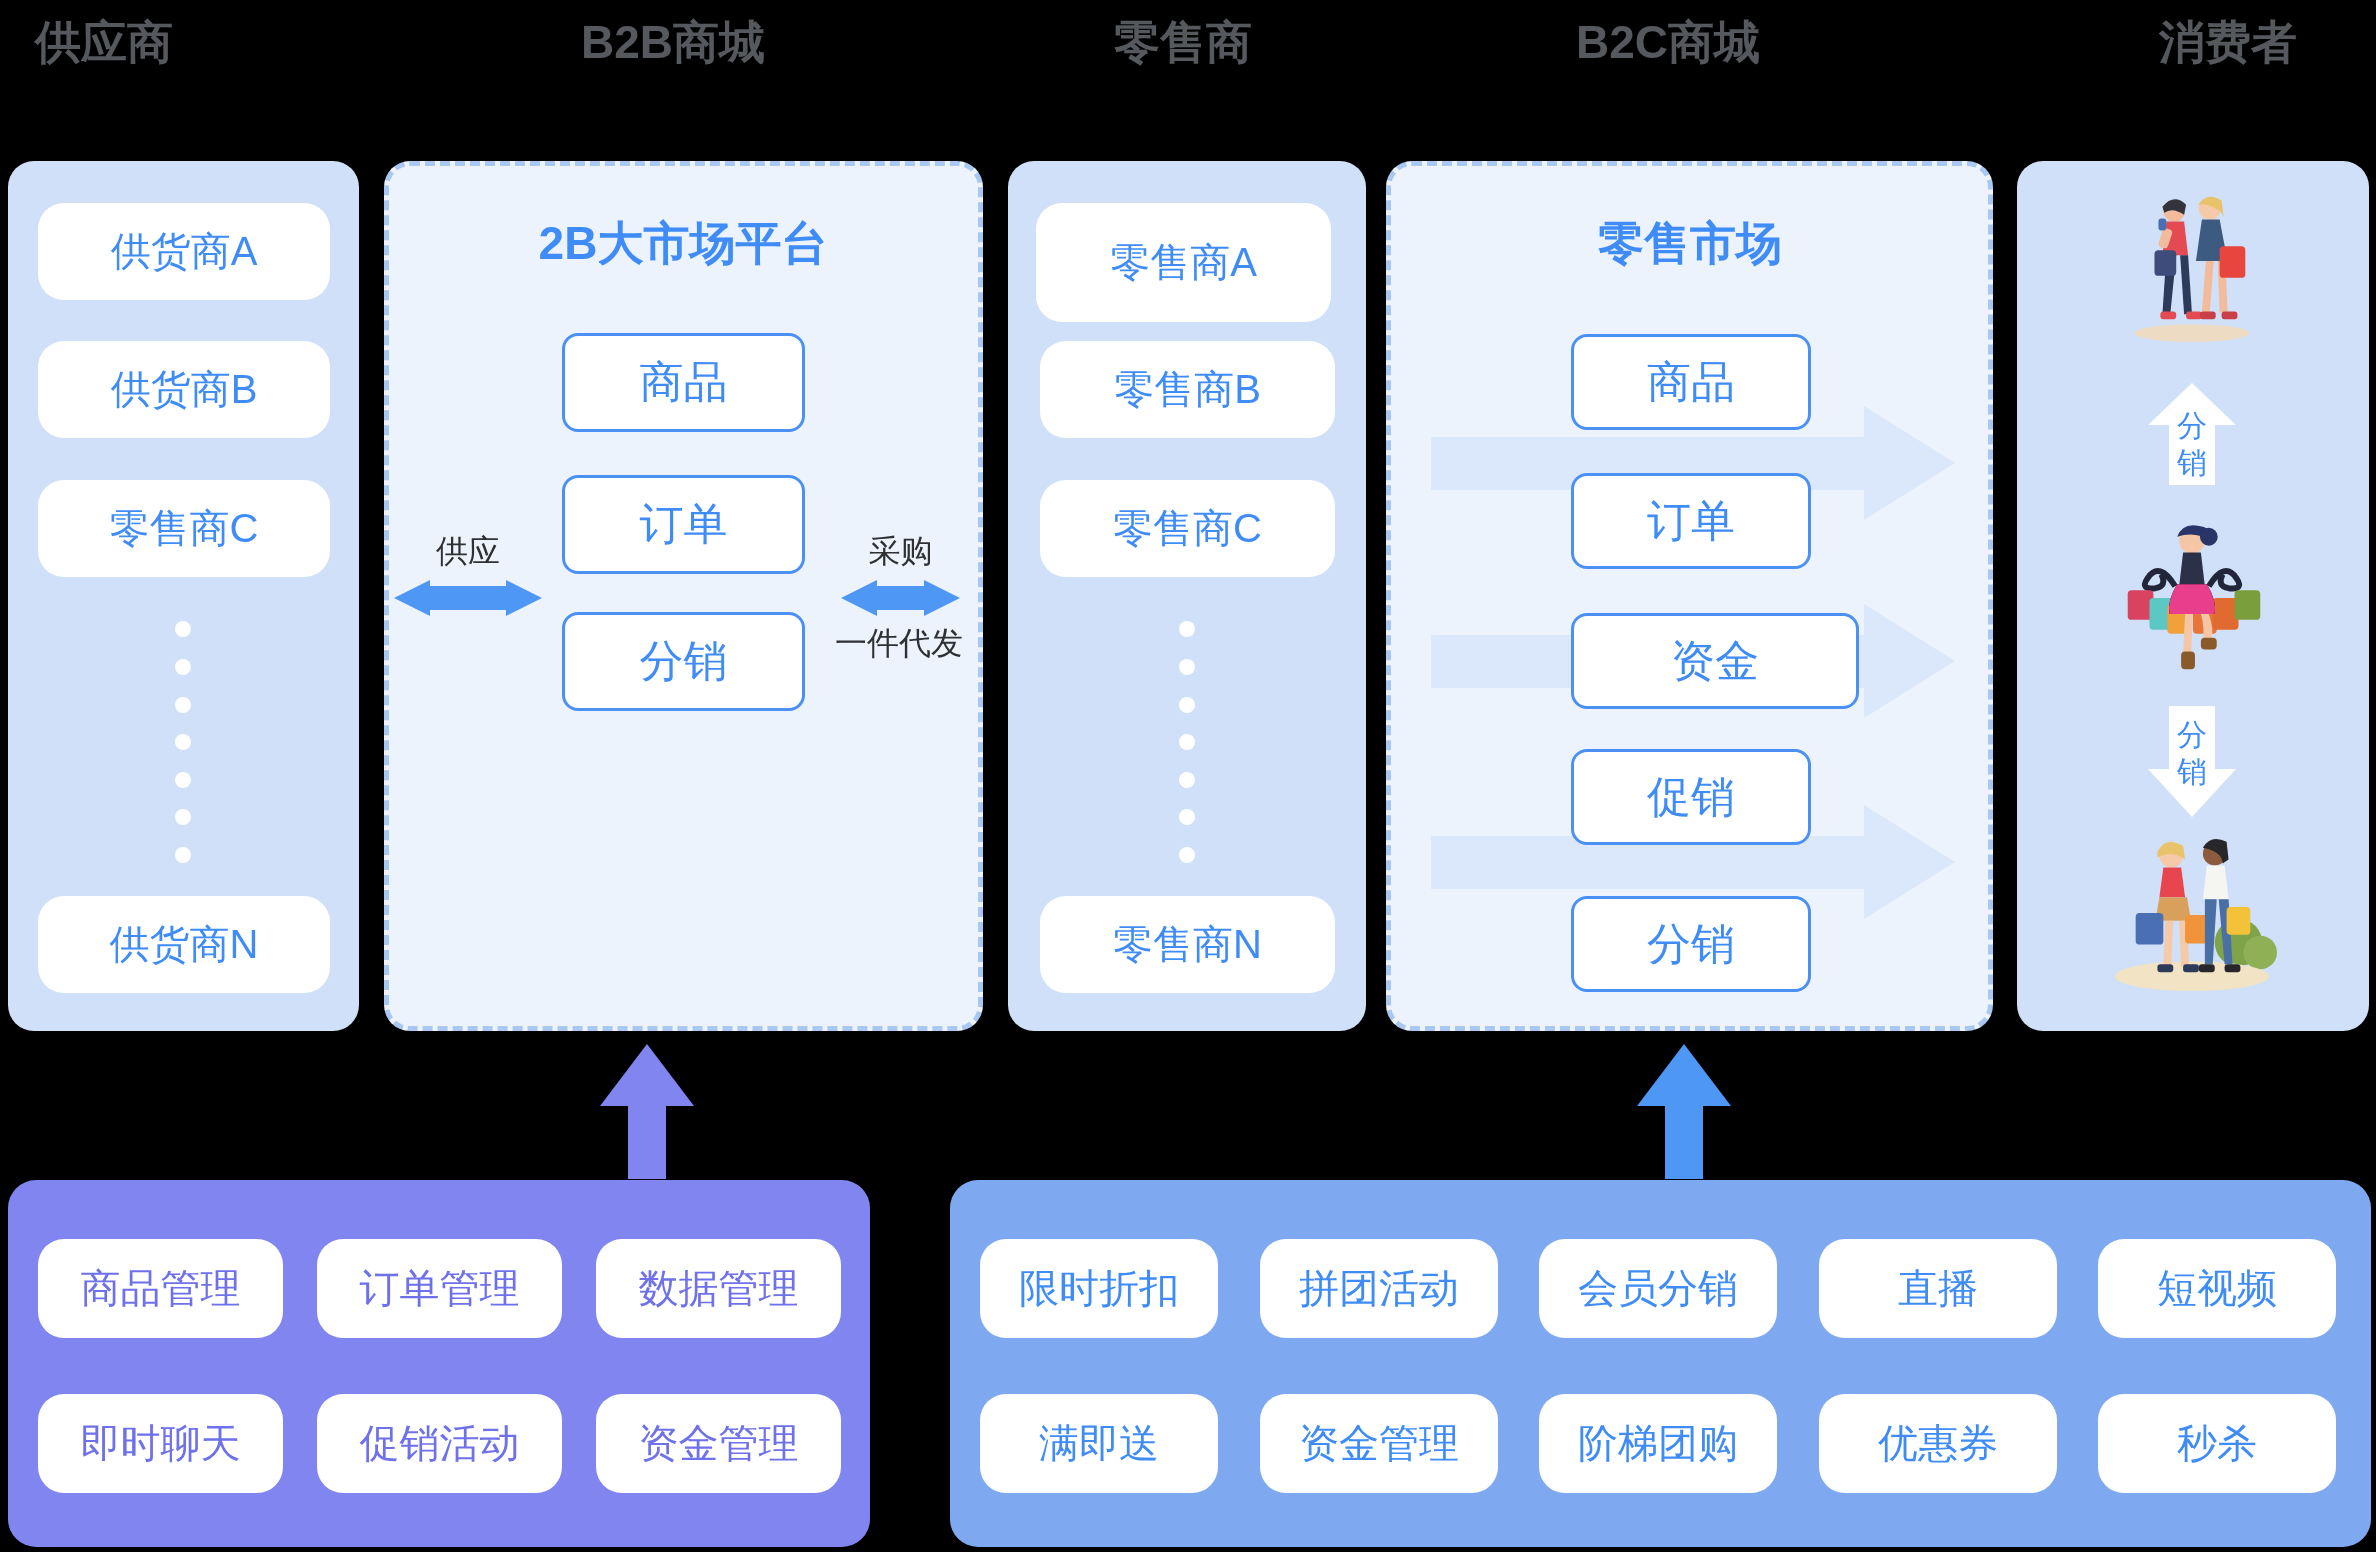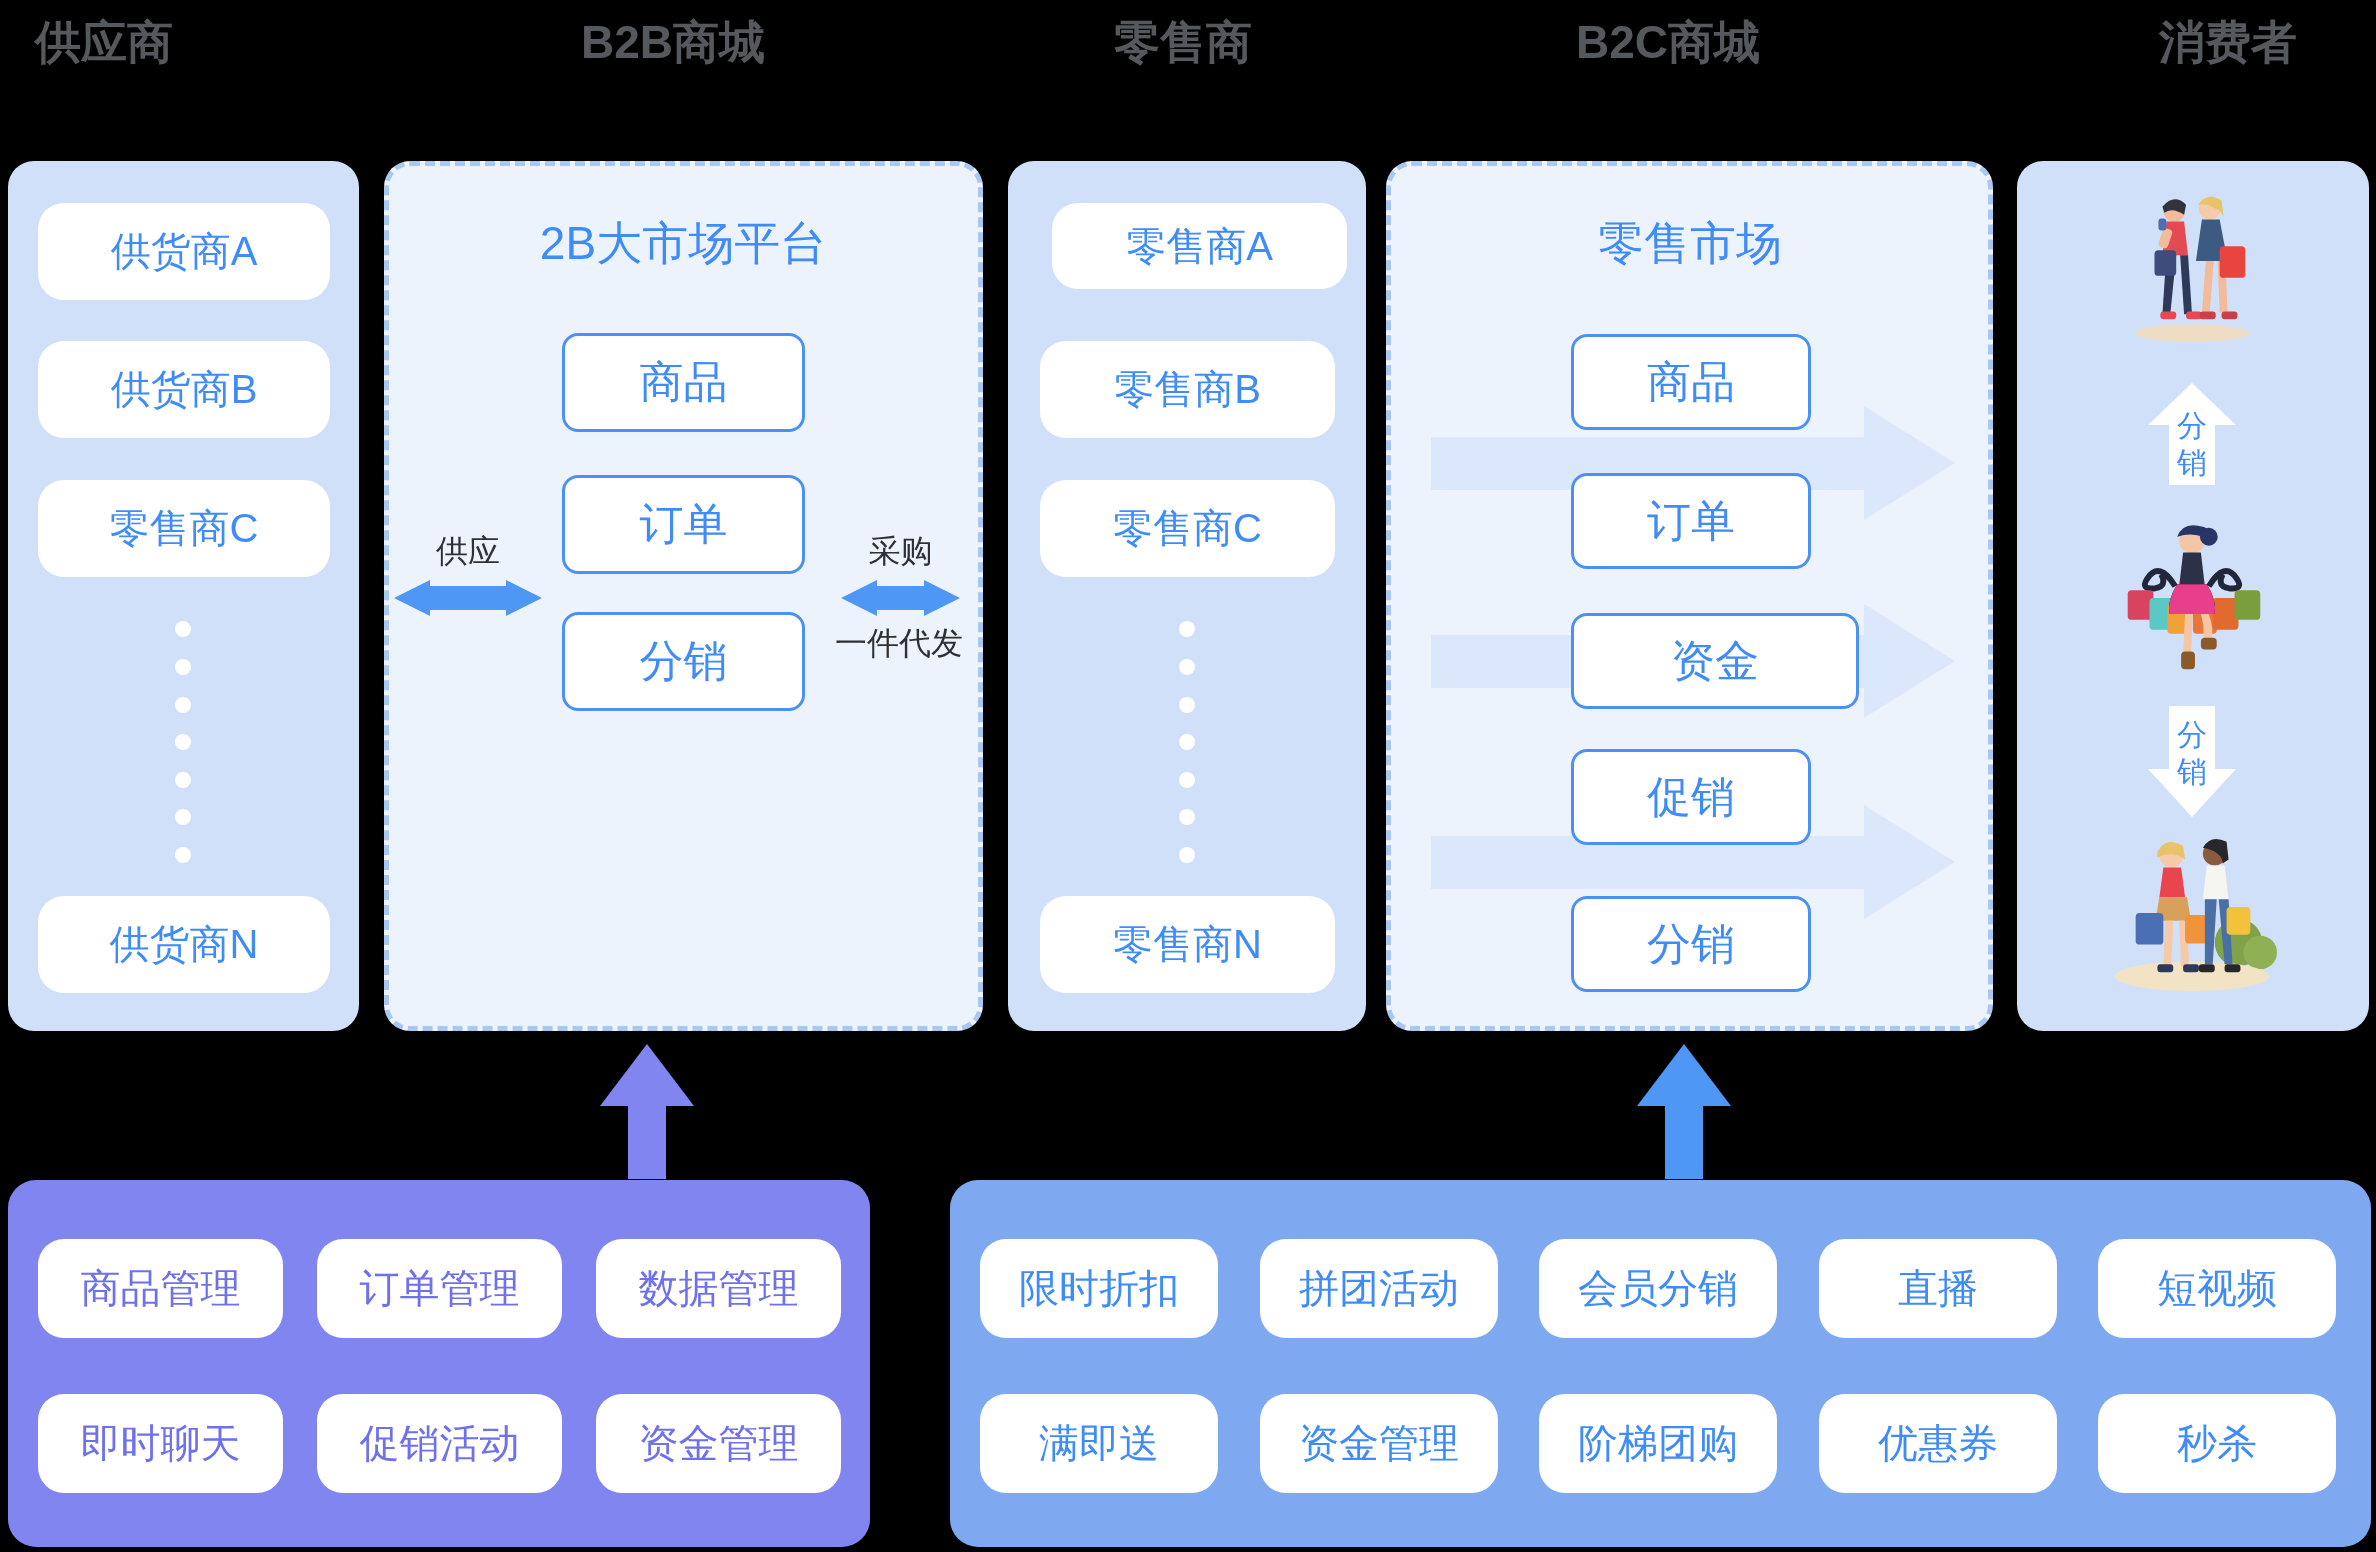--- a/index.html
+++ b/index.html
@@ -20,21 +20,21 @@
     position: absolute; background: #fff; border-radius: 26px;
     display: flex; align-items: center; justify-content: center;
     font-size: 40px; color: #3F8CF7;
   }
   .module-box {
     position: absolute; background: #fff; border: 3px solid #4A90F5; border-radius: 16px;
     box-sizing: border-box; display: flex; align-items: center; justify-content: center;
     font-size: 44px; color: #3F8CF7; z-index: 3;
   }
   .panel-title {
-    position: absolute; transform: translateX(-50%); font-size: 46px; font-weight: normal;
+    position: absolute; transform: translateX(-50%); font-size: 46px; font-weight: bold;
     color: #3F8CF7; white-space: nowrap; z-index: 3;
   }
   .dot { position: absolute; width: 16px; height: 16px; border-radius: 50%; background: #fff; transform: translateX(-50%); }
 
   
   .flow-arrow { position: absolute; display: flex; align-items: center; z-index: 1; }
   .flow-arrow .shaft { width: 433px; height: 53px; background: #DBE7FA; }
   .flow-arrow .head {
     width: 0; height: 0;
     border-left: 91px solid #DBE7FA;
@@ -125,21 +125,21 @@
     <div class="arrow-label" style="left:452px; top:364px; width:119px">采购</div>
     <div class="dbl-arrow" style="left:452px; top:414px; width:119px; height:36px">
       <div class="ltip"></div>
         <div class="mid"></div>
         <div class="rtip"></div>
     </div>
     <div class="arrow-label" style="left:431px; top:456px; width:158px">一件代发</div>
   </div>
 
   <div class="panel" style="left:1008px; top:161px; width:358px; height:870px">
-    <div class="item-box" style="left:44px; top:42px;  width:295px; height:86px">零售商A</div>
+    <div class="item-box" style="left:28px; top:42px;  width:295px; height:119px">零售商A</div>
     <div class="item-box" style="left:32px; top:180px; width:295px; height:97px">零售商B</div>
     <div class="item-box" style="left:32px; top:319px; width:295px; height:97px">零售商C</div>
     <div class="dot" style="left:179px; top:460px"></div>
     <div class="dot" style="left:179px; top:498px"></div>
     <div class="dot" style="left:179px; top:536px"></div>
     <div class="dot" style="left:179px; top:573px"></div>
     <div class="dot" style="left:179px; top:611px"></div>
     <div class="dot" style="left:179px; top:648px"></div>
     <div class="dot" style="left:179px; top:686px"></div>
     <div class="item-box" style="left:32px; top:735px; width:295px; height:97px">零售商N</div>

